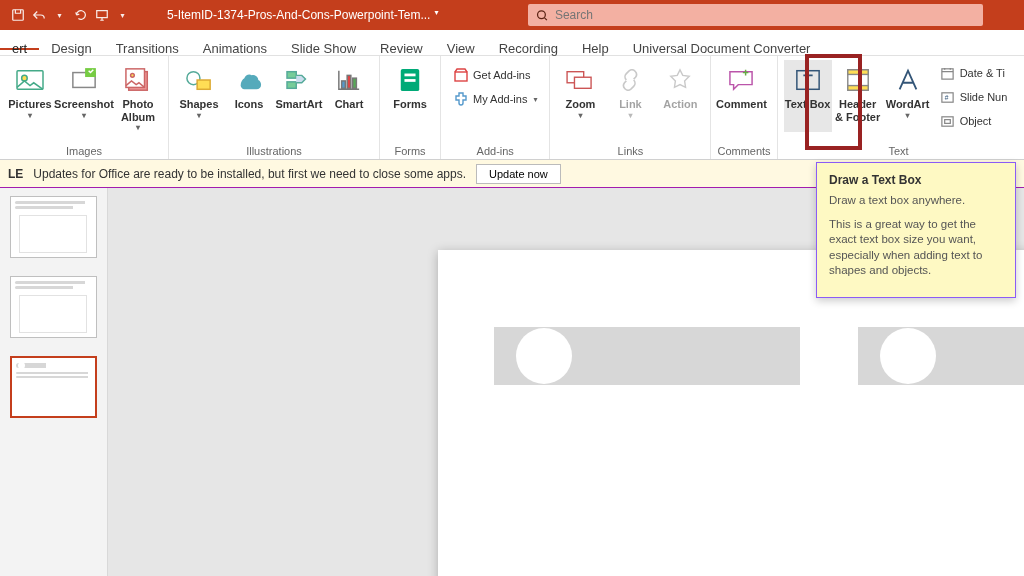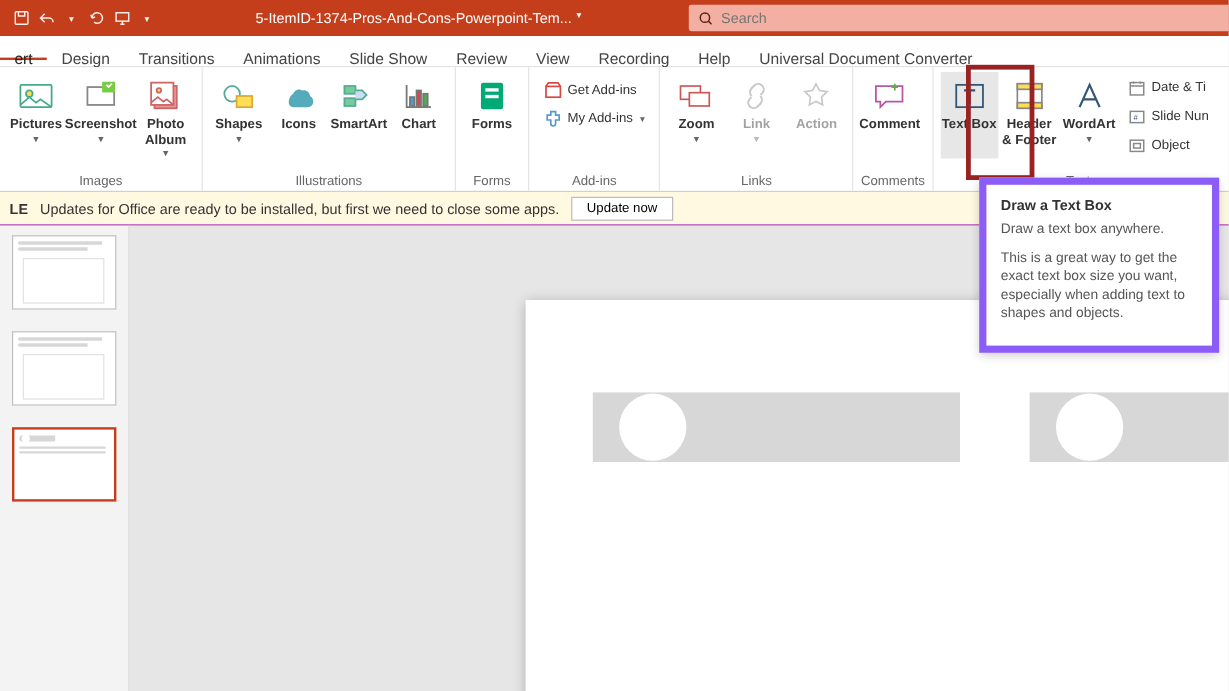--- a/index.html
+++ b/index.html
@@ -3,21 +3,21 @@
 <meta charset="utf-8">
 <style>
   * { box-sizing: border-box; margin: 0; padding: 0; font-family: "Segoe UI", Arial, sans-serif; }
   body { width: 1024px; height: 576px; overflow: hidden; background: #e6e6e6; position: relative; }
 
   
   .titlebar { height: 30px; background: #c43e1c; display: flex; align-items: center; color: #fff; font-size: 12px; }
   .qat { display: flex; align-items: center; gap: 6px; padding: 0 10px; }
   .qat span { width: 15px; height: 15px; display: inline-flex; align-items: center; justify-content: center; opacity: .9; }
   .qat svg { stroke: #fff; fill: none; stroke-width: 1.4; }
-  .doc-title { flex: 0 0 auto; margin-left: 73px; display: flex; gap: 4px; }
+  .doc-title { flex: 0 0 auto; margin-left: 27px; display: flex; gap: 4px; }
   .searchwrap { margin-left: 90px; flex: 1; display: flex; align-items: center; padding-right: 0; }
   .searchbox { background: #f3b0a2; height: 22px; width: 455px; border-radius: 2px; display: flex; align-items: center; padding: 0 8px; color: #5b2314; font-size: 12px; }
   .searchbox svg { stroke: #5b2314; fill: none; stroke-width: 1.6; }
   .searchbox input { background: transparent; border: none; outline: none; margin-left: 6px; font-size: 12px; color: #5b2314; width: 100%; }
 
   
   .tabs { height: 26px; background: #fff; display: flex; align-items: center; border-bottom: 1px solid #e1e1e1; font-size: 13px; }
   .tab { padding: 0 12px; height: 14px; line-height: 26px; color: #444; cursor: pointer; text-align: center; }
   .tab.active { color: #222; border-bottom: 2px solid #c43e1c; font-weight: 500; }
 
@@ -47,21 +47,21 @@
   .thumbs { width: 108px; background: #f3f3f3; border-right: 1px solid #d8d8d8; padding: 8px 10px; overflow: hidden; }
   .thumb { background: #fff; border: 1px solid #bfbfbf; margin-bottom: 18px; height: 62px; position: relative; }
   .thumb.active { border: 2px solid #c43e1c; }
   .thumb .bar { position: absolute; background: #d7d7d7; height: 8px; border-radius: 4px 0 0 4px; }
   .canvas-area { flex: 1; background: #e6e6e6; position: relative; overflow: hidden; }
   .slide { position: absolute; background: #fff; left: 330px; top: 62px; width: 900px; height: 500px; box-shadow: 0 2px 10px rgba(0,0,0,.25); }
   .shape { position: absolute; background: #d7d7d7; height: 58px; }
   .shape .circ { position: absolute; width: 56px; height: 56px; background: #fff; border-radius: 50%; top: 1px; }
 
   
-  .tooltip { position: absolute; right: 8px; top: 148px; width: 200px; background: #ffffff; border: 6px solid #8b5cf6; box-shadow: 0 3px 8px rgba(0,0,0,.2); padding: 10px 12px; font-size: 11.5px; color: #555; z-index: 50; }
+  .tooltip { position: absolute; right: 8px; top: 162px; width: 200px; background: #fef9c3; border: 1px solid #8b5cf6; box-shadow: 0 3px 8px rgba(0,0,0,.2); padding: 10px 12px; font-size: 11.5px; color: #555; z-index: 50; }
   .tooltip h4 { font-size: 12px; font-weight: 600; color: #333; margin-bottom: 6px; }
   .tooltip p { margin-bottom: 8px; line-height: 1.35; }
 
   .disabled { opacity: .45; }
 </style>
 </head>
 <body>
 
 <div class="titlebar">
   <div class="qat">

